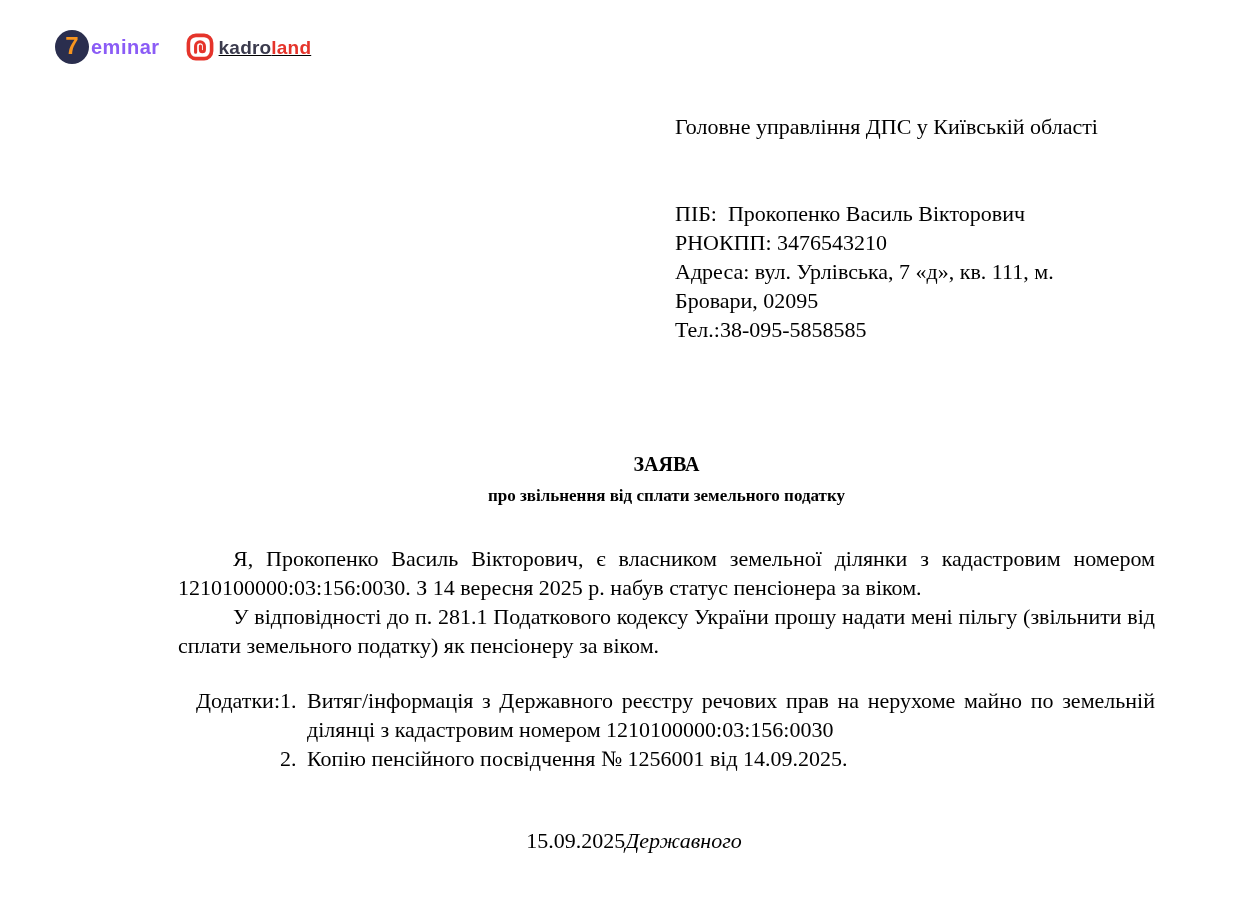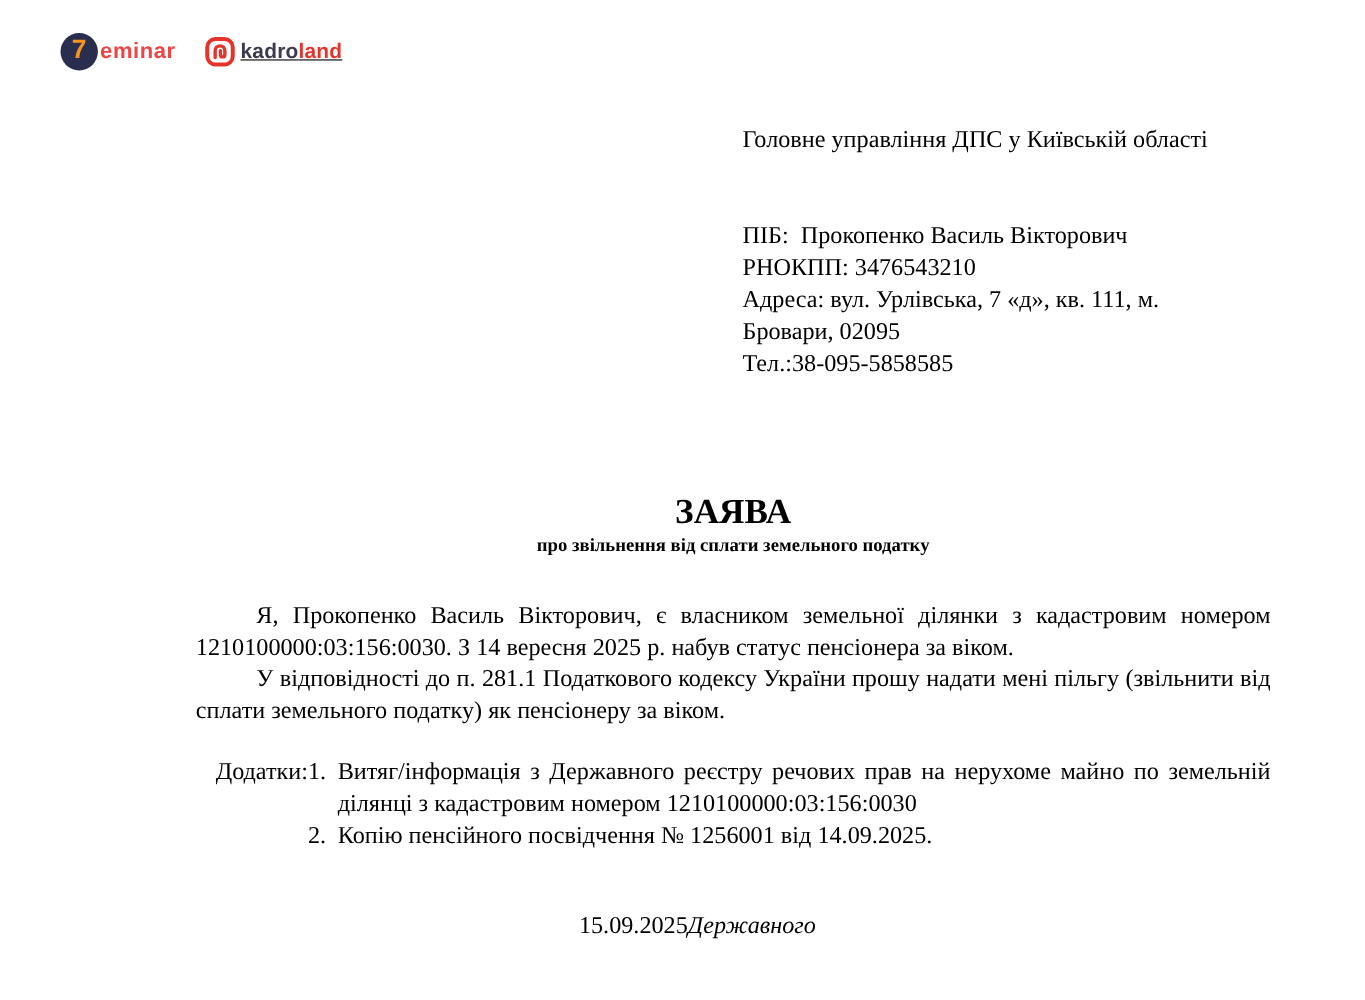--- a/index.html
+++ b/index.html
@@ -36,21 +36,21 @@
     color: #f7941e;
     font-weight: 700;
     font-size: 24px;
     line-height: 1;
     transform: translateY(-1px);
   }
   .seminar-word {
     margin-left: 2px;
     font-weight: 700;
     font-size: 20px;
-    color: #ef4444;
+    color: #8b5cf6;
     letter-spacing: 0.5px;
   }
   .kadro-logo { display: flex; align-items: center; text-decoration: underline; }
   .kadro-icon { display: block; }
   .kadro-word { margin-left: 5px; font-weight: 700; font-size: 19px; letter-spacing: 0.2px; }
   .kadro-word .dark { color: #3b3b4d; }
   .kadro-word .red  { color: #e5342b; }
 
   
   .recipient {
@@ -64,21 +64,21 @@
 
   
   .title-block {
     position: absolute;
     left: 178px;
     width: 977px;
     top: 448px;
     text-align: center;
     font-weight: 700;
   }
-  .title-main { font-size: 32px; line-height: 32px; }
+  .title-main { font-size: 20px; line-height: 32px; }
   .title-sub  { font-size: 17px; line-height: 32px; }
 
   
   .body-text {
     position: absolute;
     left: 178px;
     width: 977px;
     top: 544px;
   }
   .body-text p {

